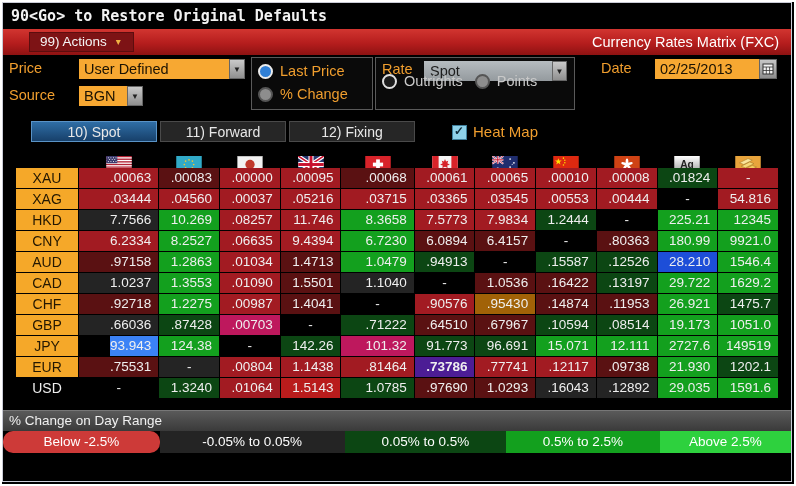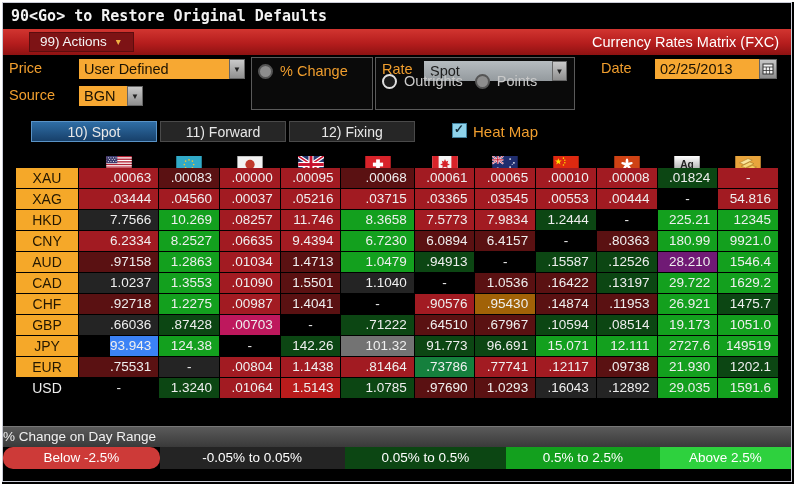--- a/index.html
+++ b/index.html
@@ -38,42 +38,42 @@
   .select-gray{position:absolute;background:linear-gradient(#b6bcc0,#949a9e);color:#1d1d1d;height:20px;
                line-height:20px;padding-left:6px;font-size:14.5px;}
   .cal-btn{position:absolute;width:18px;height:20px;background:linear-gradient(#c6c6c6,#8d8d8d);
            border:1px solid #666;box-sizing:border-box;display:flex;align-items:center;justify-content:center;cursor:pointer;}
 
   
   .tabsrow{height:24px;display:flex;align-items:center;padding-left:28px;gap:3px;}
   .tab{width:126px;height:21px;line-height:21px;text-align:center;font-size:14px;color:#e8e8e8;cursor:pointer;
        background:#262626;border:1px solid #4a4a4a;box-sizing:border-box;}
   .tab.selected{background:linear-gradient(#2f6ea6,#17406a);border:1px solid #5a93c6;}
-  .heatmap-wrap{display:flex;align-items:flex-start;gap:6px;margin-left:26px;cursor:pointer;padding-left:8px;}
+  .heatmap-wrap{display:flex;align-items:flex-end;gap:6px;margin-left:26px;cursor:pointer;padding-left:8px;}
   .checkbox{width:13px;height:13px;background:#8ed2ea;border:1px solid #3f7f9c;position:relative;}
   .checkbox::after{content:"✓";position:absolute;left:1px;top:-2px;font-size:12px;font-weight:bold;color:#102b3a;}
   .heatmap-lbl{color:#f09e2e;font-size:15px;}
 
   
   .matrix{margin:4px 13px 0 13px;display:grid;grid-template-columns:62px repeat(11,1fr);
           grid-auto-rows:20px;gap:1px;background:#000;}
   .colhead{height:44px;display:flex;flex-direction:column;align-items:center;justify-content:flex-end;gap:2px;cursor:pointer;}
   .colhead .code{color:#f2f2f2;font-size:14px;font-weight:bold;line-height:16px;}
   .flag{display:block;width:26px;height:17px;}
   .flag svg{display:block;width:100%;height:100%;}
   .corner{height:44px;}
   .rowlabel{background:#f5a829;color:#241802;font-size:14px;text-align:center;line-height:20px;cursor:pointer;}
   .rowlabel.plain{background:#000;color:#ededed;}
   .cell{color:#efefef;font-size:13.5px;text-align:right;padding-right:7px;line-height:20px;cursor:pointer;
         font-family:"Liberation Sans",sans-serif;}
   .cell.dash{text-align:center;padding-right:0;}
 
   
-  .legend-title{margin-top:28px;height:20px;line-height:20px;background:linear-gradient(#5a5a5a,#3a3a3a);
-                border-top:1px solid #777;color:#f0f0f0;font-size:13.5px;}
+  .legend-title{margin-top:12px;height:20px;line-height:20px;background:linear-gradient(#5a5a5a,#3a3a3a);
+                border-top:1px solid #777;color:#f0f0f0;font-size:13.5px;padding-left:6px;}
   .legend-row{display:flex;height:22px;}
   .bucket{line-height:22px;font-size:13.5px;color:#fff;text-align:center;white-space:nowrap;overflow:hidden;}
 </style>
 </head>
 <body>
 
 <div class="outer">
 <div class="inner">
 
   <div class="titlebar">90&lt;Go&gt; to Restore Original Defaults</div>
@@ -89,20 +89,24 @@
   <div class="controls">
     <span class="lbl" style="left:6px;top:5px;">Price</span>
     <div class="field" style="left:76px;top:4px;width:150px;">User Defined</div>
     <div class="dd-arrow" style="left:226px;top:4px;">▼</div>
 
     <span class="lbl" style="left:6px;top:32px;">Source</span>
     <div class="field" style="left:76px;top:31px;width:48px;">BGN</div>
     <div class="dd-arrow" style="left:124px;top:31px;">▼</div>
 
     <div class="groupbox" style="left:248px;top:2px;width:120px;height:51px;">
+      <div class="radio-row">
+        <span class="radio sel-blue"></span>
+        <span class="opt-orange">Last Price</span>
+      </div>
       <div class="radio-row">
         <span class="radio unsel"></span>
         <span class="opt-orange">% Change</span>
       </div>
     </div>
 
     <div class="groupbox" style="left:372px;top:2px;width:198px;height:51px;">
       <span class="lbl" style="left:6px;top:3px;">Rate</span>
       <div class="select-gray" style="left:48px;top:3px;width:128px;">Spot</div>
       <div class="dd-arrow" style="left:176px;top:3px;width:15px;">▼</div>
@@ -365,21 +369,21 @@
         <div class="rowlabel">AUD</div>
         <div class="cell" style="background: rgb(90, 17, 18);">.97158</div>
         <div class="cell" style="background: rgb(19, 160, 30);">1.2863</div>
         <div class="cell" style="background: rgb(162, 27, 34);">.01034</div>
         <div class="cell" style="background: rgb(90, 17, 18);">1.4713</div>
         <div class="cell" style="background: rgb(19, 160, 30);">1.0479</div>
         <div class="cell" style="background: rgb(12, 70, 19);">.94913</div>
         <div class="cell dash" style="background: rgb(0, 0, 0);">-</div>
         <div class="cell" style="background: rgb(12, 70, 19);">.15587</div>
         <div class="cell" style="background: rgb(12, 70, 19);">.12526</div>
-        <div class="cell" style="background: #701a75;">28.210</div>
+        <div class="cell" style="background: #1d4ed8;">28.210</div>
         <div class="cell" style="background: rgb(19, 160, 30);">1546.4</div>
         <div class="rowlabel">CAD</div>
         <div class="cell" style="background: rgb(36, 36, 36);">1.0237</div>
         <div class="cell" style="background: rgb(19, 160, 30);">1.3553</div>
         <div class="cell" style="background: rgb(162, 27, 34);">.01090</div>
         <div class="cell" style="background: rgb(90, 17, 18);">1.5501</div>
         <div class="cell" style="background: rgb(36, 36, 36);">1.1040</div>
         <div class="cell dash" style="background: rgb(0, 0, 0);">-</div>
         <div class="cell" style="background: rgb(90, 17, 18);">1.0536</div>
         <div class="cell" style="background: rgb(90, 17, 18);">.16422</div>
@@ -408,34 +412,34 @@
         <div class="cell" style="background: rgb(90, 17, 18);">.67967</div>
         <div class="cell" style="background: rgb(12, 70, 19);">.10594</div>
         <div class="cell" style="background: rgb(12, 70, 19);">.08514</div>
         <div class="cell" style="background: rgb(19, 160, 30);">19.173</div>
         <div class="cell" style="background: rgb(19, 160, 30);">1051.0</div>
         <div class="rowlabel">JPY</div>
         <div class="cell" style="background: #3b82f6; margin-left: 31px;">93.943</div>
         <div class="cell" style="background: rgb(19, 160, 30);">124.38</div>
         <div class="cell dash" style="background: rgb(0, 0, 0);">-</div>
         <div class="cell" style="background: rgb(12, 70, 19);">142.26</div>
-        <div class="cell" style="background: #737373; padding-left: 24px;">101.32</div>
+        <div class="cell" style="background: #be185d; padding-left: 24px;">101.32</div>
         <div class="cell" style="background: rgb(12, 70, 19);">91.773</div>
         <div class="cell" style="background: rgb(12, 70, 19);">96.691</div>
         <div class="cell" style="background: rgb(19, 160, 30);">15.071</div>
         <div class="cell" style="background: rgb(19, 160, 30);">12.111</div>
         <div class="cell" style="background: rgb(19, 160, 30);">2727.6</div>
         <div class="cell" style="background: rgb(19, 160, 30);">149519</div>
         <div class="rowlabel">EUR</div>
         <div class="cell" style="background: rgb(90, 17, 18);">.75531</div>
         <div class="cell dash" style="background: rgb(36, 36, 36);">-</div>
         <div class="cell" style="background: rgb(162, 27, 34);">.00804</div>
         <div class="cell" style="background: rgb(162, 27, 34);">1.1438</div>
         <div class="cell" style="background: rgb(162, 27, 34);">.81464</div>
-        <div class="cell" style="background: #15803d;">.73786</div>
+        <div class="cell" style="background: #4c1d95; font-weight: bold;">.73786</div>
         <div class="cell" style="background: rgb(162, 27, 34);">.77741</div>
         <div class="cell" style="background: rgb(162, 27, 34);">.12117</div>
         <div class="cell" style="background: rgb(90, 17, 18);">.09738</div>
         <div class="cell" style="background: rgb(19, 160, 30);">21.930</div>
         <div class="cell" style="background: rgb(12, 70, 19);">1202.1</div>
         <div class="rowlabel plain">USD</div>
         <div class="cell dash" style="background: rgb(0, 0, 0);">-</div>
         <div class="cell" style="background: rgb(12, 70, 19);">1.3240</div>
         <div class="cell" style="background: rgb(162, 27, 34);">.01064</div>
         <div class="cell" style="background: #b91c1c;">1.5143</div>

